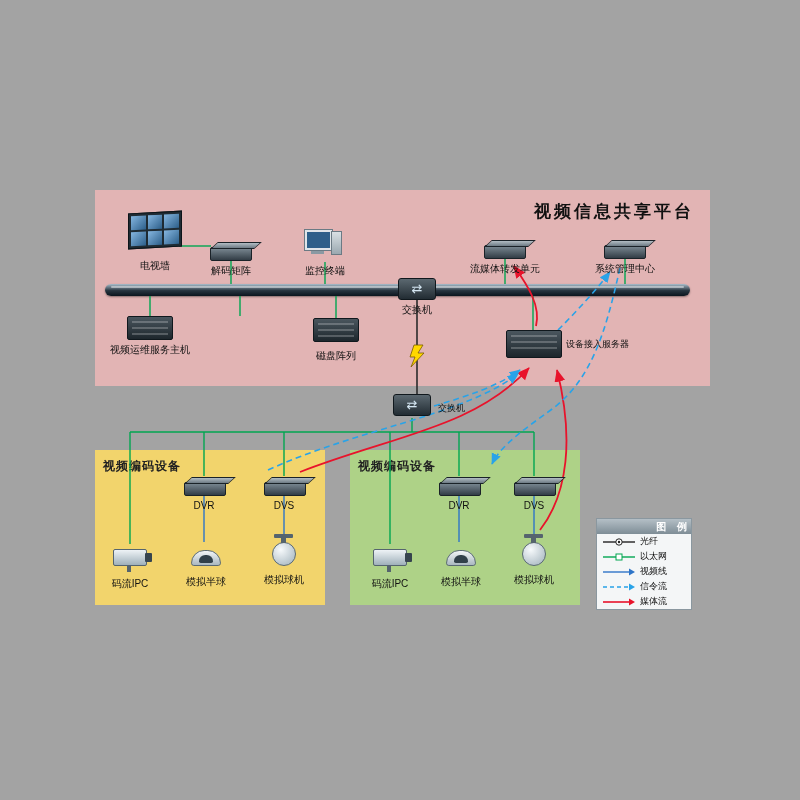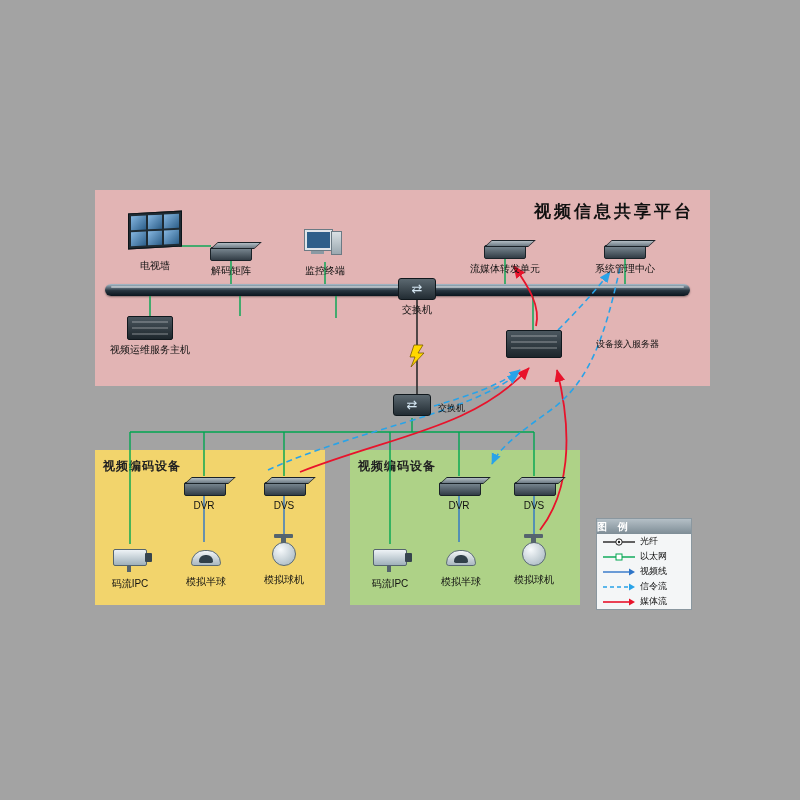--- a/index.html
+++ b/index.html
@@ -59,21 +59,21 @@
   .pcset{position:relative;width:40px;height:27px;margin:0 auto;}
   .pc-mon{position:absolute;left:0;top:0;width:23px;height:16px;background:#2d5f8a;
           border:2px solid #dfe5e9;box-shadow:0 0 0 1px #6b7a84;}
   .pc-base{position:absolute;left:6px;top:21px;width:13px;height:3px;background:#8a99a3;}
   .pc-tower{position:absolute;right:3px;top:1px;width:9px;height:22px;
           background:linear-gradient(#d9e0e4,#9aa8b0);border:1px solid #6b7a84;}
 
   
   .legend{position:absolute;left:596px;top:518px;width:94px;z-index:4;
           background:#f4f6f7;border:1px solid #8a979f;}
-  .legend-header{height:15px;line-height:15px;text-align:left;font-size:10px;font-weight:bold;
+  .legend-header{height:15px;line-height:15px;text-align:right;font-size:10px;font-weight:bold;
           color:#fff;letter-spacing:4px;background:linear-gradient(#aeb9c0,#79olold);
           background:linear-gradient(#b4bfc6,#7e8d96);}
   .legend-row{display:flex;align-items:center;gap:4px;padding:1px 5px;height:13px;}
   .legend-row span{font-size:9px;color:#111;text-align:center;}
 </style>
 </head>
 <body>
 
 <div class="stage">
 
@@ -186,25 +186,29 @@
     </div>
     <div class="dlabel">交换机</div>
   </div>
 
   <div class="device" style="left:108px;top:316px;width:84px">
     <div class="serverbox"></div>
     <div class="dlabel">视频运维服务主机</div>
   </div>
 
 
+  <div class="device" style="left:306px;top:318px;width:60px">
+    <div class="serverbox"></div>
+    <div class="dlabel" style="margin-top:8px">磁盘阵列</div>
+  </div>
 
   <div class="device" style="left:506px;top:330px;width:56px">
     <div class="serverbox bigserver"></div>
   </div>
-  <div class="side-label" style="left:596px;top:338px;width:80px">设备接入服务器</div>
+  <div class="side-label" style="left:566px;top:338px;width:80px">设备接入服务器</div>
 
   <div class="device" style="left:392px;top:394px;width:40px">
     <div class="switchbox">
       <span>⇄</span>
     </div>
   </div>
   <div class="side-label" style="left:438px;top:402px">交换机</div>
 
   <div class="device" style="left:184px;top:475px;width:40px">
     <div class="flatbox"></div>

